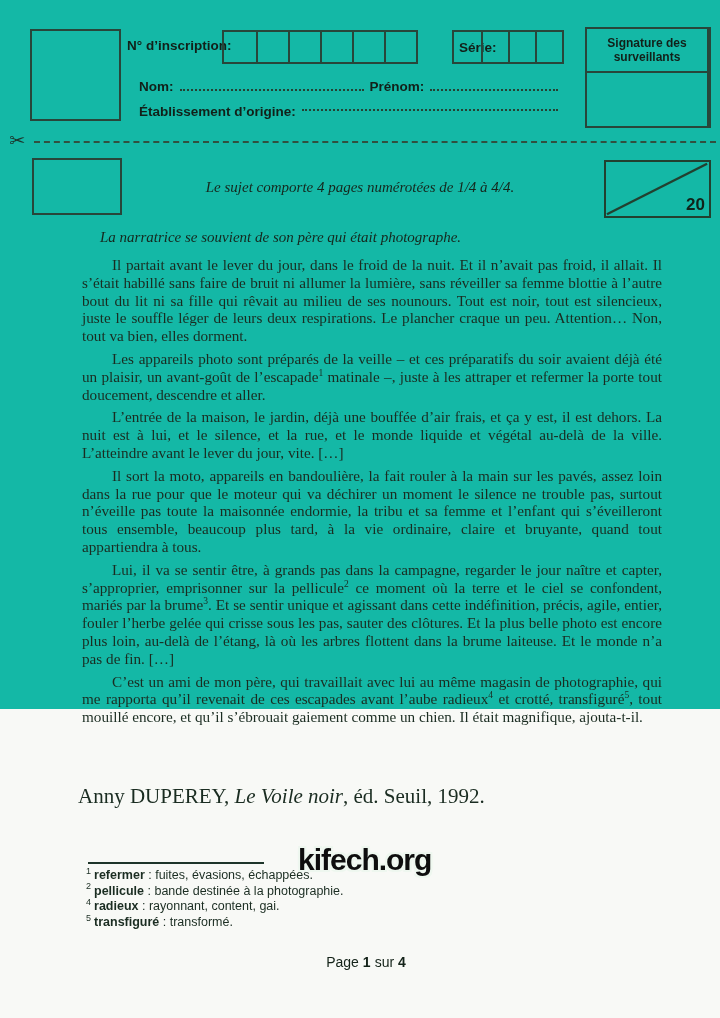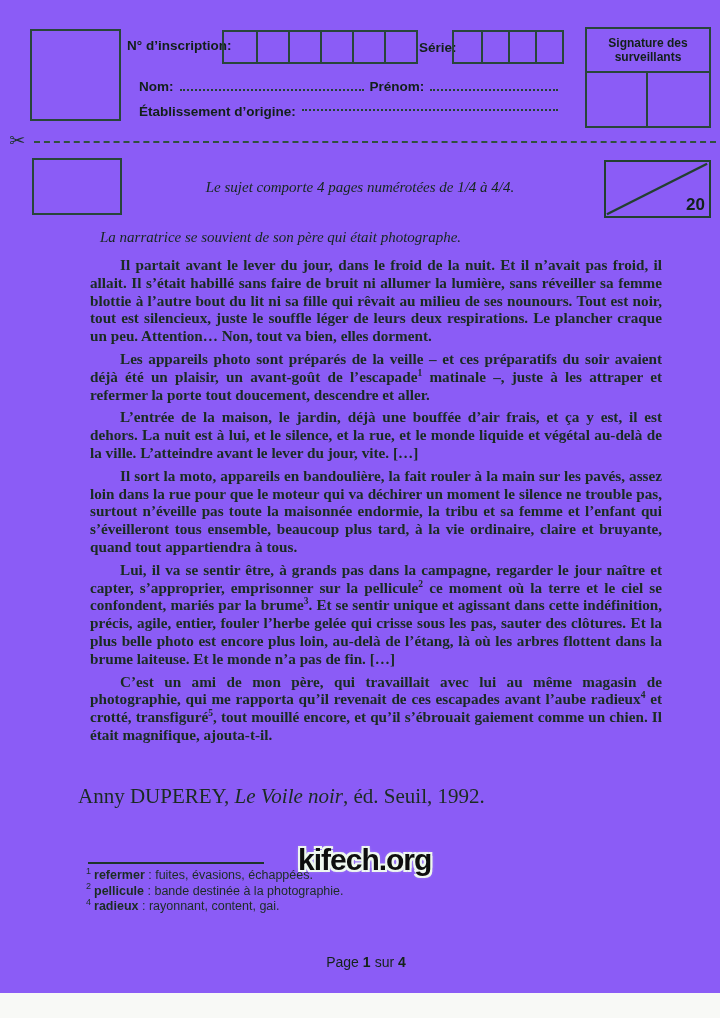--- a/index.html
+++ b/index.html
@@ -7,41 +7,41 @@
   body {
     width: 720px; height: 1018px;
     position: relative;
     background: #f8f9f6;
     overflow: hidden;
     font-family: "Liberation Sans", sans-serif;
     color: #17281e;
   }
   .paper {
     position: absolute; left: 0; top: 0;
-    width: 720px; height: 993px;
-    background: #8b5cf6;
+    width: 720px; height: 709px;
+    background: #14b8a6;
   }
   
   .blank-box {
     position: absolute;
     border: 2px solid #28463a;
     background: transparent;
   }
   .bb-top { left: 30px; top: 29px; width: 91px; height: 92px; }
   .bb-mid { left: 32px; top: 158px; width: 90px; height: 57px; }
 
   .form-label {
     position: absolute;
     font-weight: 700;
     font-size: 13.5px;
     color: #122019;
     white-space: nowrap;
   }
   .lbl-inscription { left: 127px; top: 38px; }
-  .lbl-serie { left: 419px; top: 40px; }
+  .lbl-serie { left: 419px; top: 40px; padding-left: 40px; }
 
   .cell-grid {
     position: absolute;
     display: flex;
     border: 2px solid #28463a;
     height: 34px;
   }
   .grid-inscription { left: 222px; top: 30px; }
   .grid-inscription .cell { width: 32px; }
   .grid-serie { left: 452px; top: 30px; }
@@ -67,21 +67,21 @@
     height: 1px;
   }
   .dots-nom { width: 184px; }
   .dots-prenom { flex: 1; }
   .dots-etab { flex: 1; }
 
   .sig-box {
     position: absolute; left: 585px; top: 27px;
     width: 126px; height: 101px;
     border: 2px solid #28463a;
-    display: flex; flex-direction: column;
+    display: flex; 
   }
   .sig-head {
     height: 44px;
     border-bottom: 2px solid #28463a;
     display: flex; align-items: center; justify-content: center;
     text-align: center;
     font-weight: 700; font-size: 12px; line-height: 14px;
     color: #122019;
     padding: 2px;
   }
@@ -126,21 +126,21 @@
     font-family: "Liberation Serif", serif;
     font-style: italic; font-size: 15px; color: #15271d;
   }
   .reading-text {
     position: absolute; left: 78px; top: 256px; width: 584px;
     font-family: "Liberation Serif", serif;
     font-size: 15.2px; line-height: 17.8px;
     text-align: justify;
     color: #1a2c21;
   }
-  .reading-text p { margin: 0 0 5px 12px; text-indent: 30px; font-weight: bold; }
+  .reading-text p { margin: 0 0 5px 4px; text-indent: 30px; }
   .reading-text sup {
     font-size: 9.5px; line-height: 0; vertical-align: super;
   }
   .attribution {
     position: absolute; left: 78px; top: 784px; width: 584px;
     padding-right: 16px;
     font-family: "Liberation Serif", serif;
     font-size: 21px; color: #1a2c21;
   }
 
@@ -248,20 +248,21 @@
 
   <div class="attribution">
     <span>Anny DUPEREY, </span><i>Le Voile noir</i><span>, éd. Seuil, 1992.</span>
   </div>
 
   <div class="fn-divider"></div>
   <div class="footnotes">
     <div><sup>1</sup><span class="fn-term">refermer</span><span> : fuites, évasions, échappées.</span></div>
     <div><sup>2</sup><span class="fn-term">pellicule</span><span> : bande destinée à la photographie.</span></div>
     <div><sup>4</sup><span class="fn-term">radieux</span><span> : rayonnant, content, gai.</span></div>
+    <div><sup>5</sup><span class="fn-term">transfiguré</span><span> : transformé.</span></div>
   </div>
 
   <div class="watermark">kifech.org</div>
 
   <div class="page-footer">
     <span>Page</span><span class="num">1</span><span>sur</span><span class="num">4</span>
   </div>
 
 </div>
 

